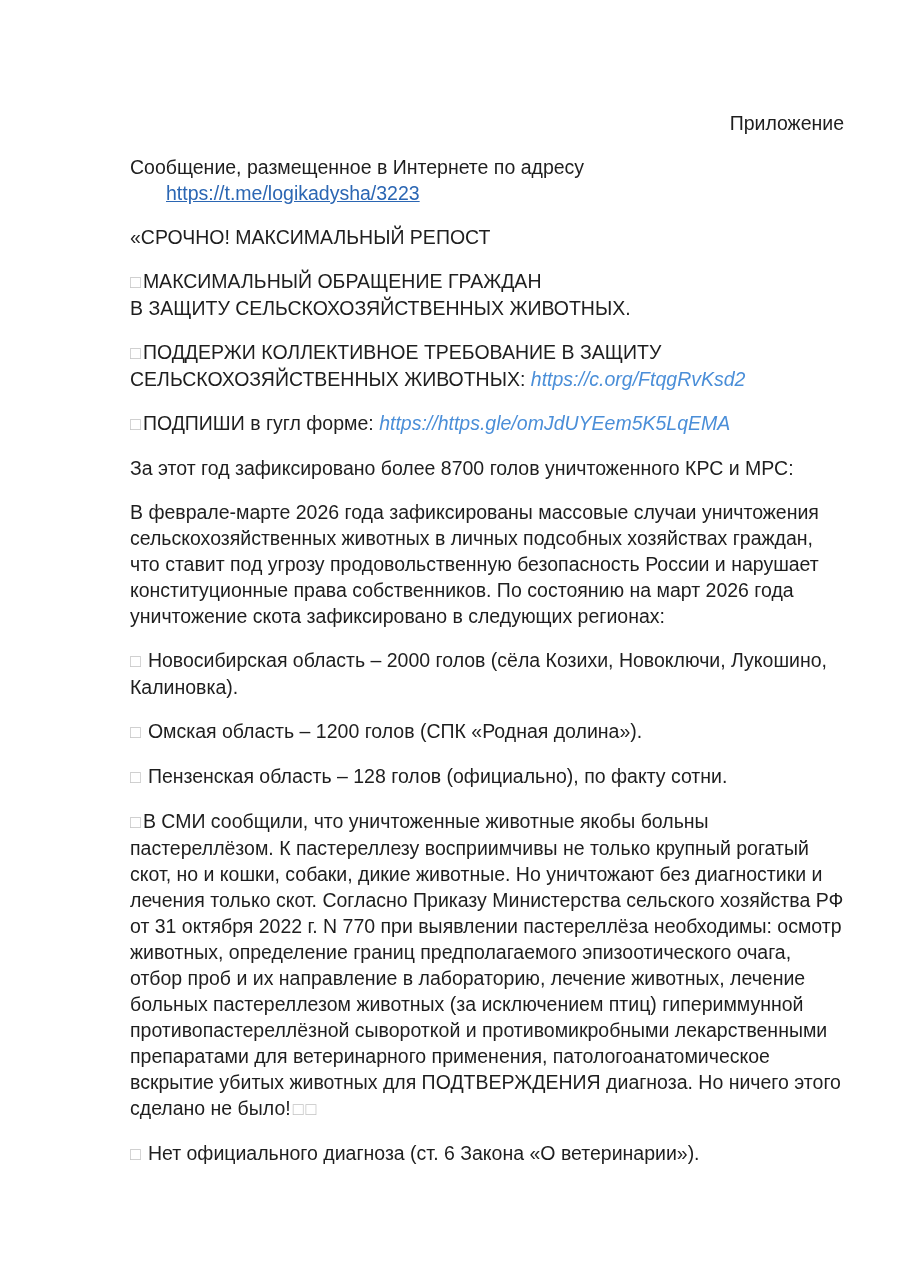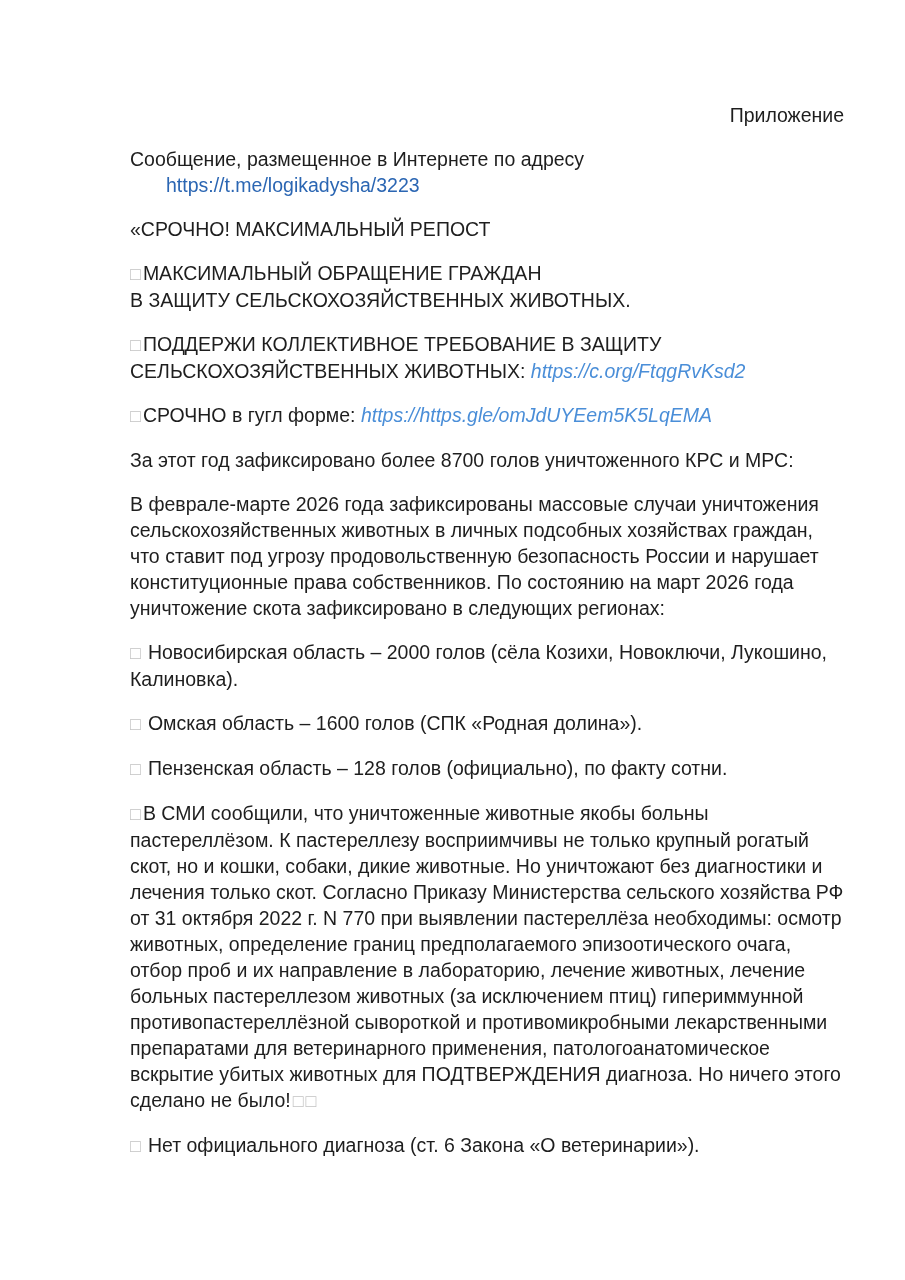--- a/index.html
+++ b/index.html
@@ -12,24 +12,24 @@
   html,body{margin:0;padding:0;}
   body{
     width:905px;height:1280px;position:relative;overflow:hidden;
     background:var(--page_bg);
     font-family:"Liberation Sans","DejaVu Sans",sans-serif;
   }
   .page{
     position:absolute;left:130px;top:98px;width:714px;
     font-size:19.5px;line-height:26px;color:var(--text);
   }
-  .page p{margin:4px 0 18px 0;}
+  .page p{margin:12px 0 18px 0;}
   .right{text-align:right;}
   .line{display:block;}
-  a.link-dark{color:var(--link_dark);cursor:pointer;padding-left:36px;}
+  a.link-dark{color:var(--link_dark);text-decoration:underline;cursor:pointer;padding-left:36px;}
   a.link-light{color:var(--link_light);text-decoration:none;cursor:pointer;font-style:italic;}
   .box{color:var(--missing_glyph);font-size:18px;}
   .box.attached{margin-right:2px;}
   .box.bullet{margin-right:7px;}
   .box.tail{margin-left:2px;letter-spacing:2px;}
 </style>
 </head>
 <body>
 
 <div class="page">
@@ -50,37 +50,37 @@
     <span class="line"><span class="box attached">□</span><span>МАКСИМАЛЬНЫЙ ОБРАЩЕНИЕ ГРАЖДАН</span></span>
     <span class="line"><span>В ЗАЩИТУ СЕЛЬСКОХОЗЯЙСТВЕННЫХ ЖИВОТНЫХ.</span></span>
   </p>
 
   <p>
     <span class="line"><span class="box attached">□</span><span>ПОДДЕРЖИ КОЛЛЕКТИВНОЕ ТРЕБОВАНИЕ В ЗАЩИТУ</span></span>
     <span class="line"><span>СЕЛЬСКОХОЗЯЙСТВЕННЫХ ЖИВОТНЫХ: </span><a class="link-light">https://c.org/FtqgRvKsd2</a></span>
   </p>
 
   <p>
-    <span class="box attached">□</span><span>СРОЧНО в гугл форме: </span><a class="link-light">https://https.gle/omJdUYEem5K5LqEMA</a>
+    <span class="box attached">□</span><span>ПОДПИШИ в гугл форме: </span><a class="link-light">https://https.gle/omJdUYEem5K5LqEMA</a>
   </p>
 
   <p>
     <span>За этот год зафиксировано более 8700 голов уничтоженного КРС и МРС:</span>
   </p>
 
   <p>
     <span>В феврале-марте 2026 года зафиксированы массовые случаи уничтожения сельскохозяйственных животных в личных подсобных хозяйствах граждан, что ставит под угрозу продовольственную безопасность России и нарушает конституционные права собственников. По состоянию на март 2026 года уничтожение скота зафиксировано в следующих регионах:</span>
   </p>
 
   <p>
     <span class="box bullet">□</span><span>Новосибирская область – 2000 голов (сёла Козихи, Новоключи, Лукошино, Калиновка).</span>
   </p>
 
   <p>
-    <span class="box bullet">□</span><span>Омская область – 1600 голов (СПК «Родная долина»).</span>
+    <span class="box bullet">□</span><span>Омская область – 1200 голов (СПК «Родная долина»).</span>
   </p>
 
 
   <p>
     <span class="box bullet">□</span><span>Пензенская область – 128 голов (официально), по факту сотни.</span>
   </p>
 
   <p>
     <span class="box attached">□</span><span>В СМИ сообщили, что уничтоженные животные якобы больны пастереллёзом. К пастереллезу восприимчивы не только крупный рогатый скот, но и кошки, собаки, дикие животные. Но уничтожают без диагностики и лечения только скот. Согласно Приказу Министерства сельского хозяйства РФ от 31 октября 2022 г. N 770 при выявлении пастереллёза необходимы: осмотр животных, определение границ предполагаемого эпизоотического очага, отбор проб и их направление в лабораторию, лечение животных, лечение больных пастереллезом животных (за исключением птиц) гипериммунной противопастереллёзной сывороткой и противомикробными лекарственными препаратами для ветеринарного применения, патологоанатомическое вскрытие убитых животных для ПОДТВЕРЖДЕНИЯ диагноза. Но ничего этого сделано не было!</span><span class="box tail">□□</span>
   </p>

